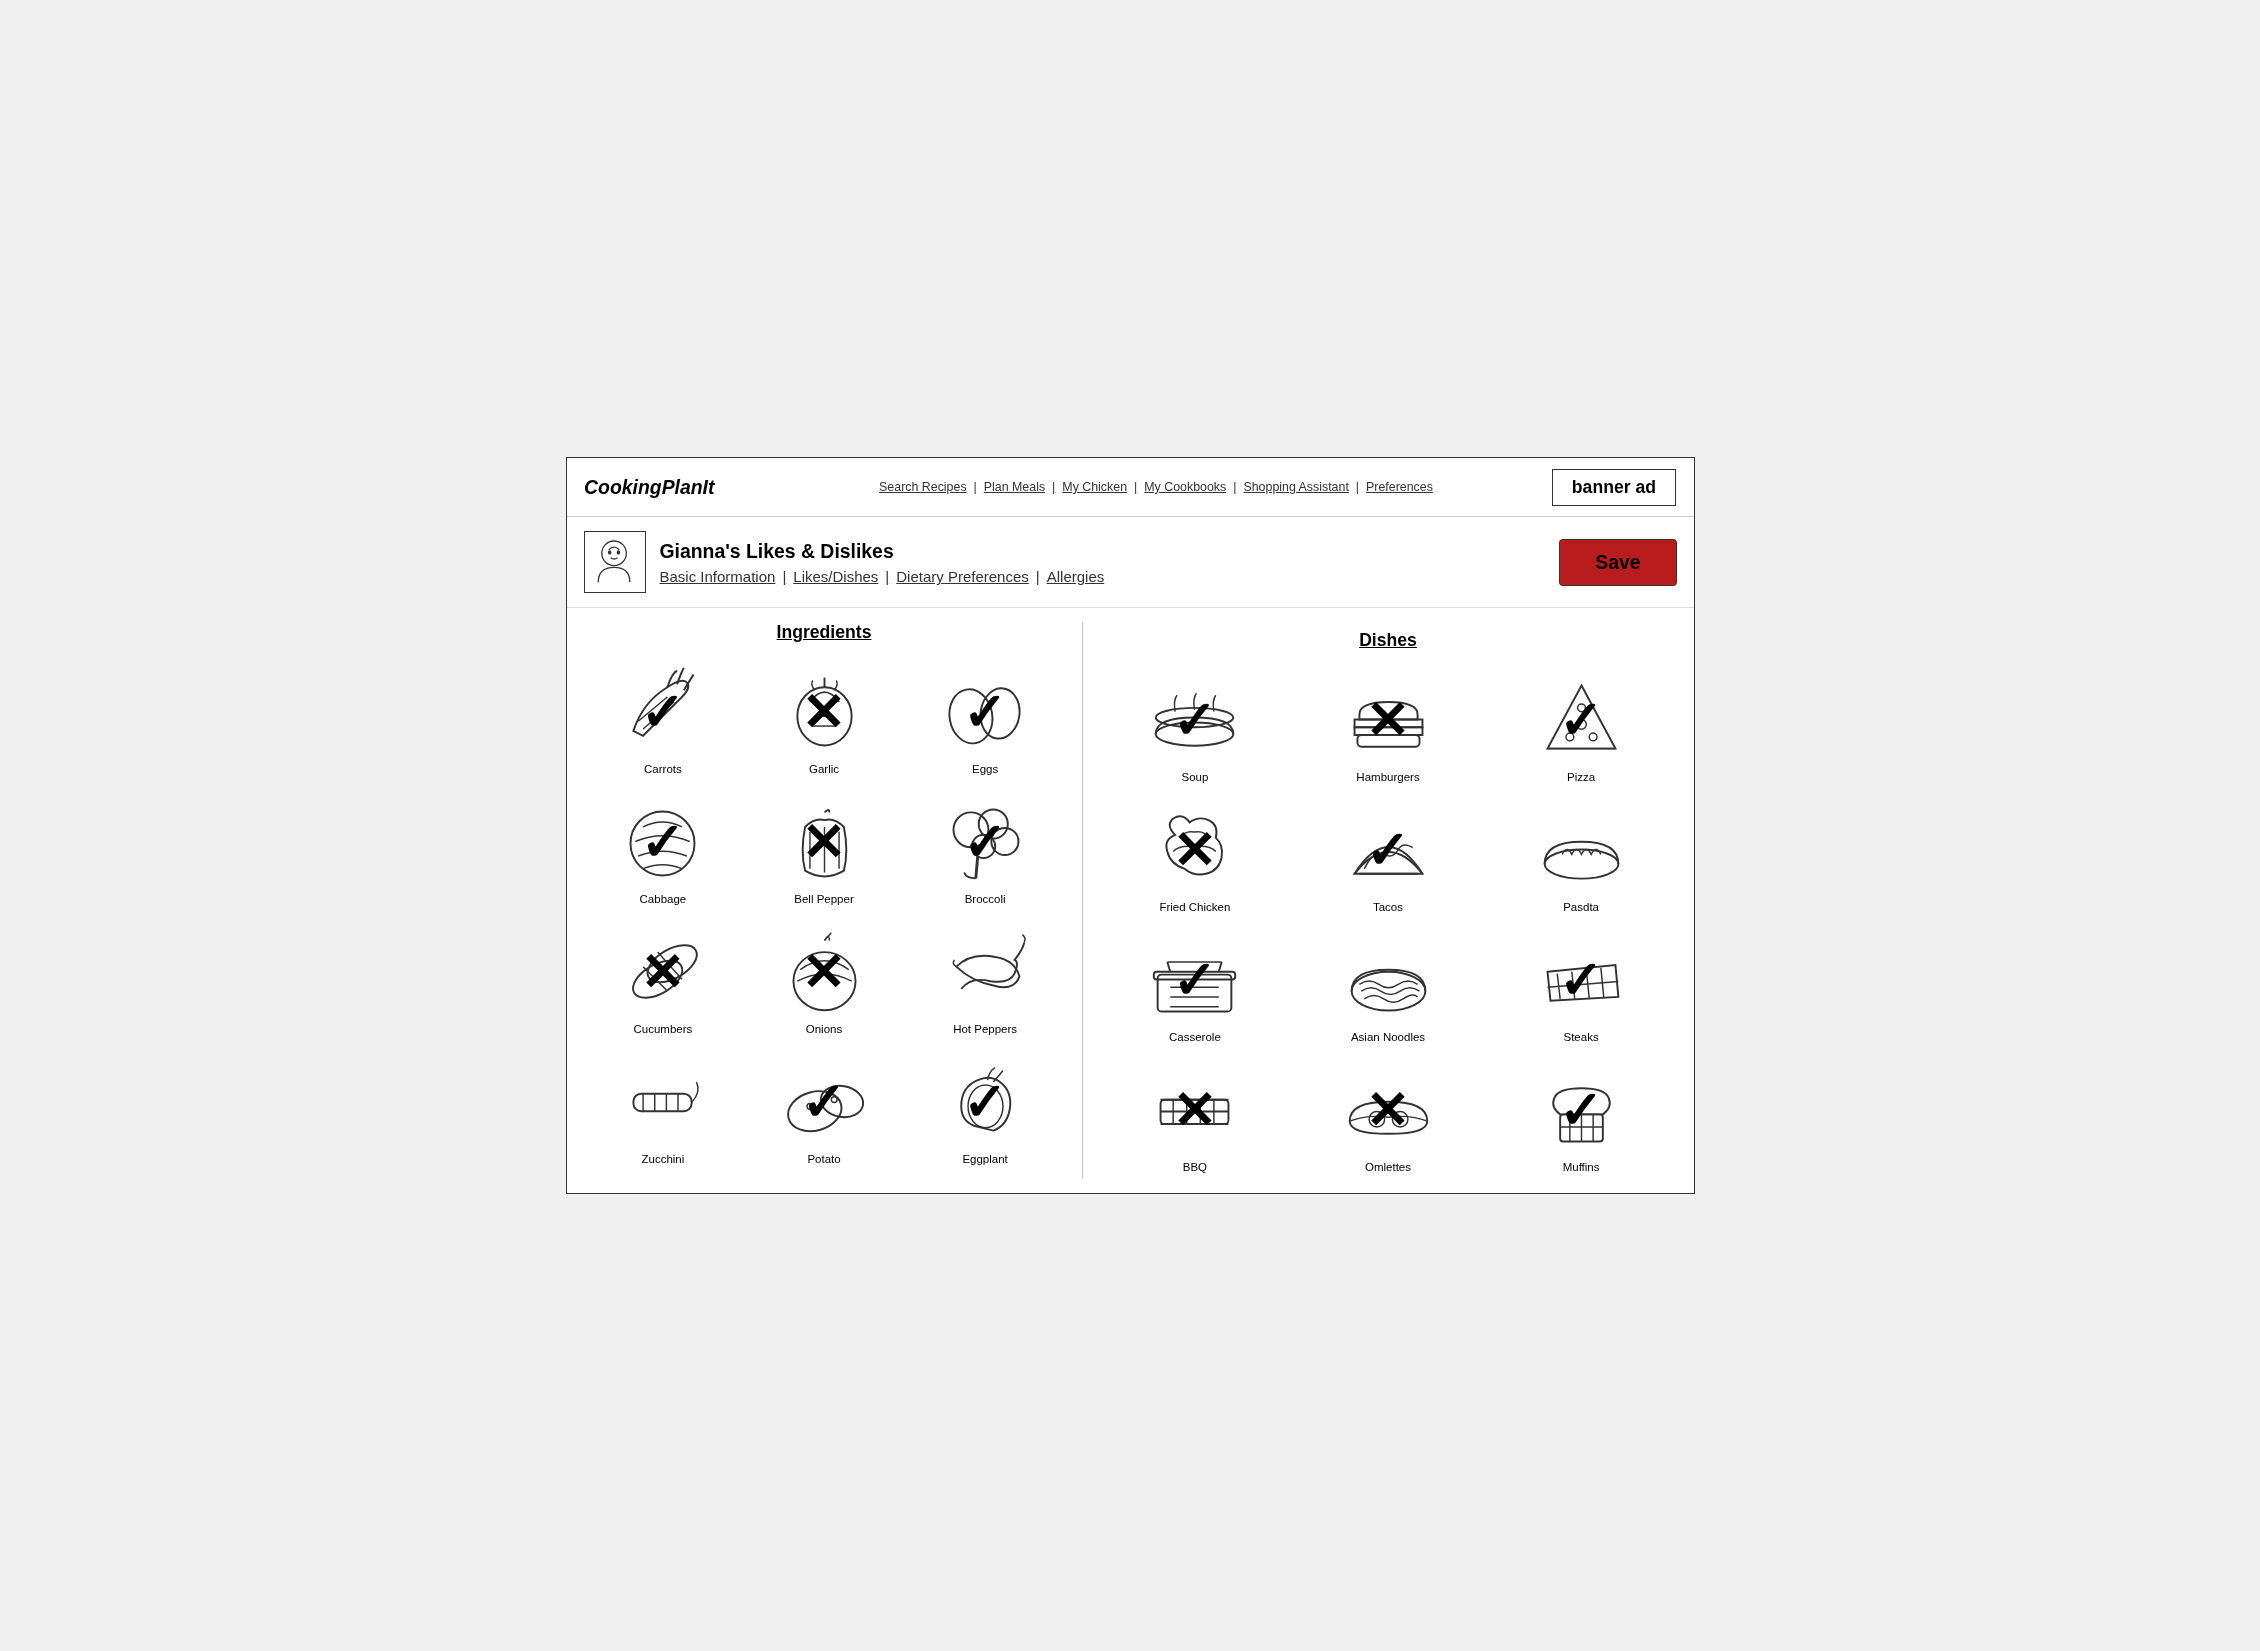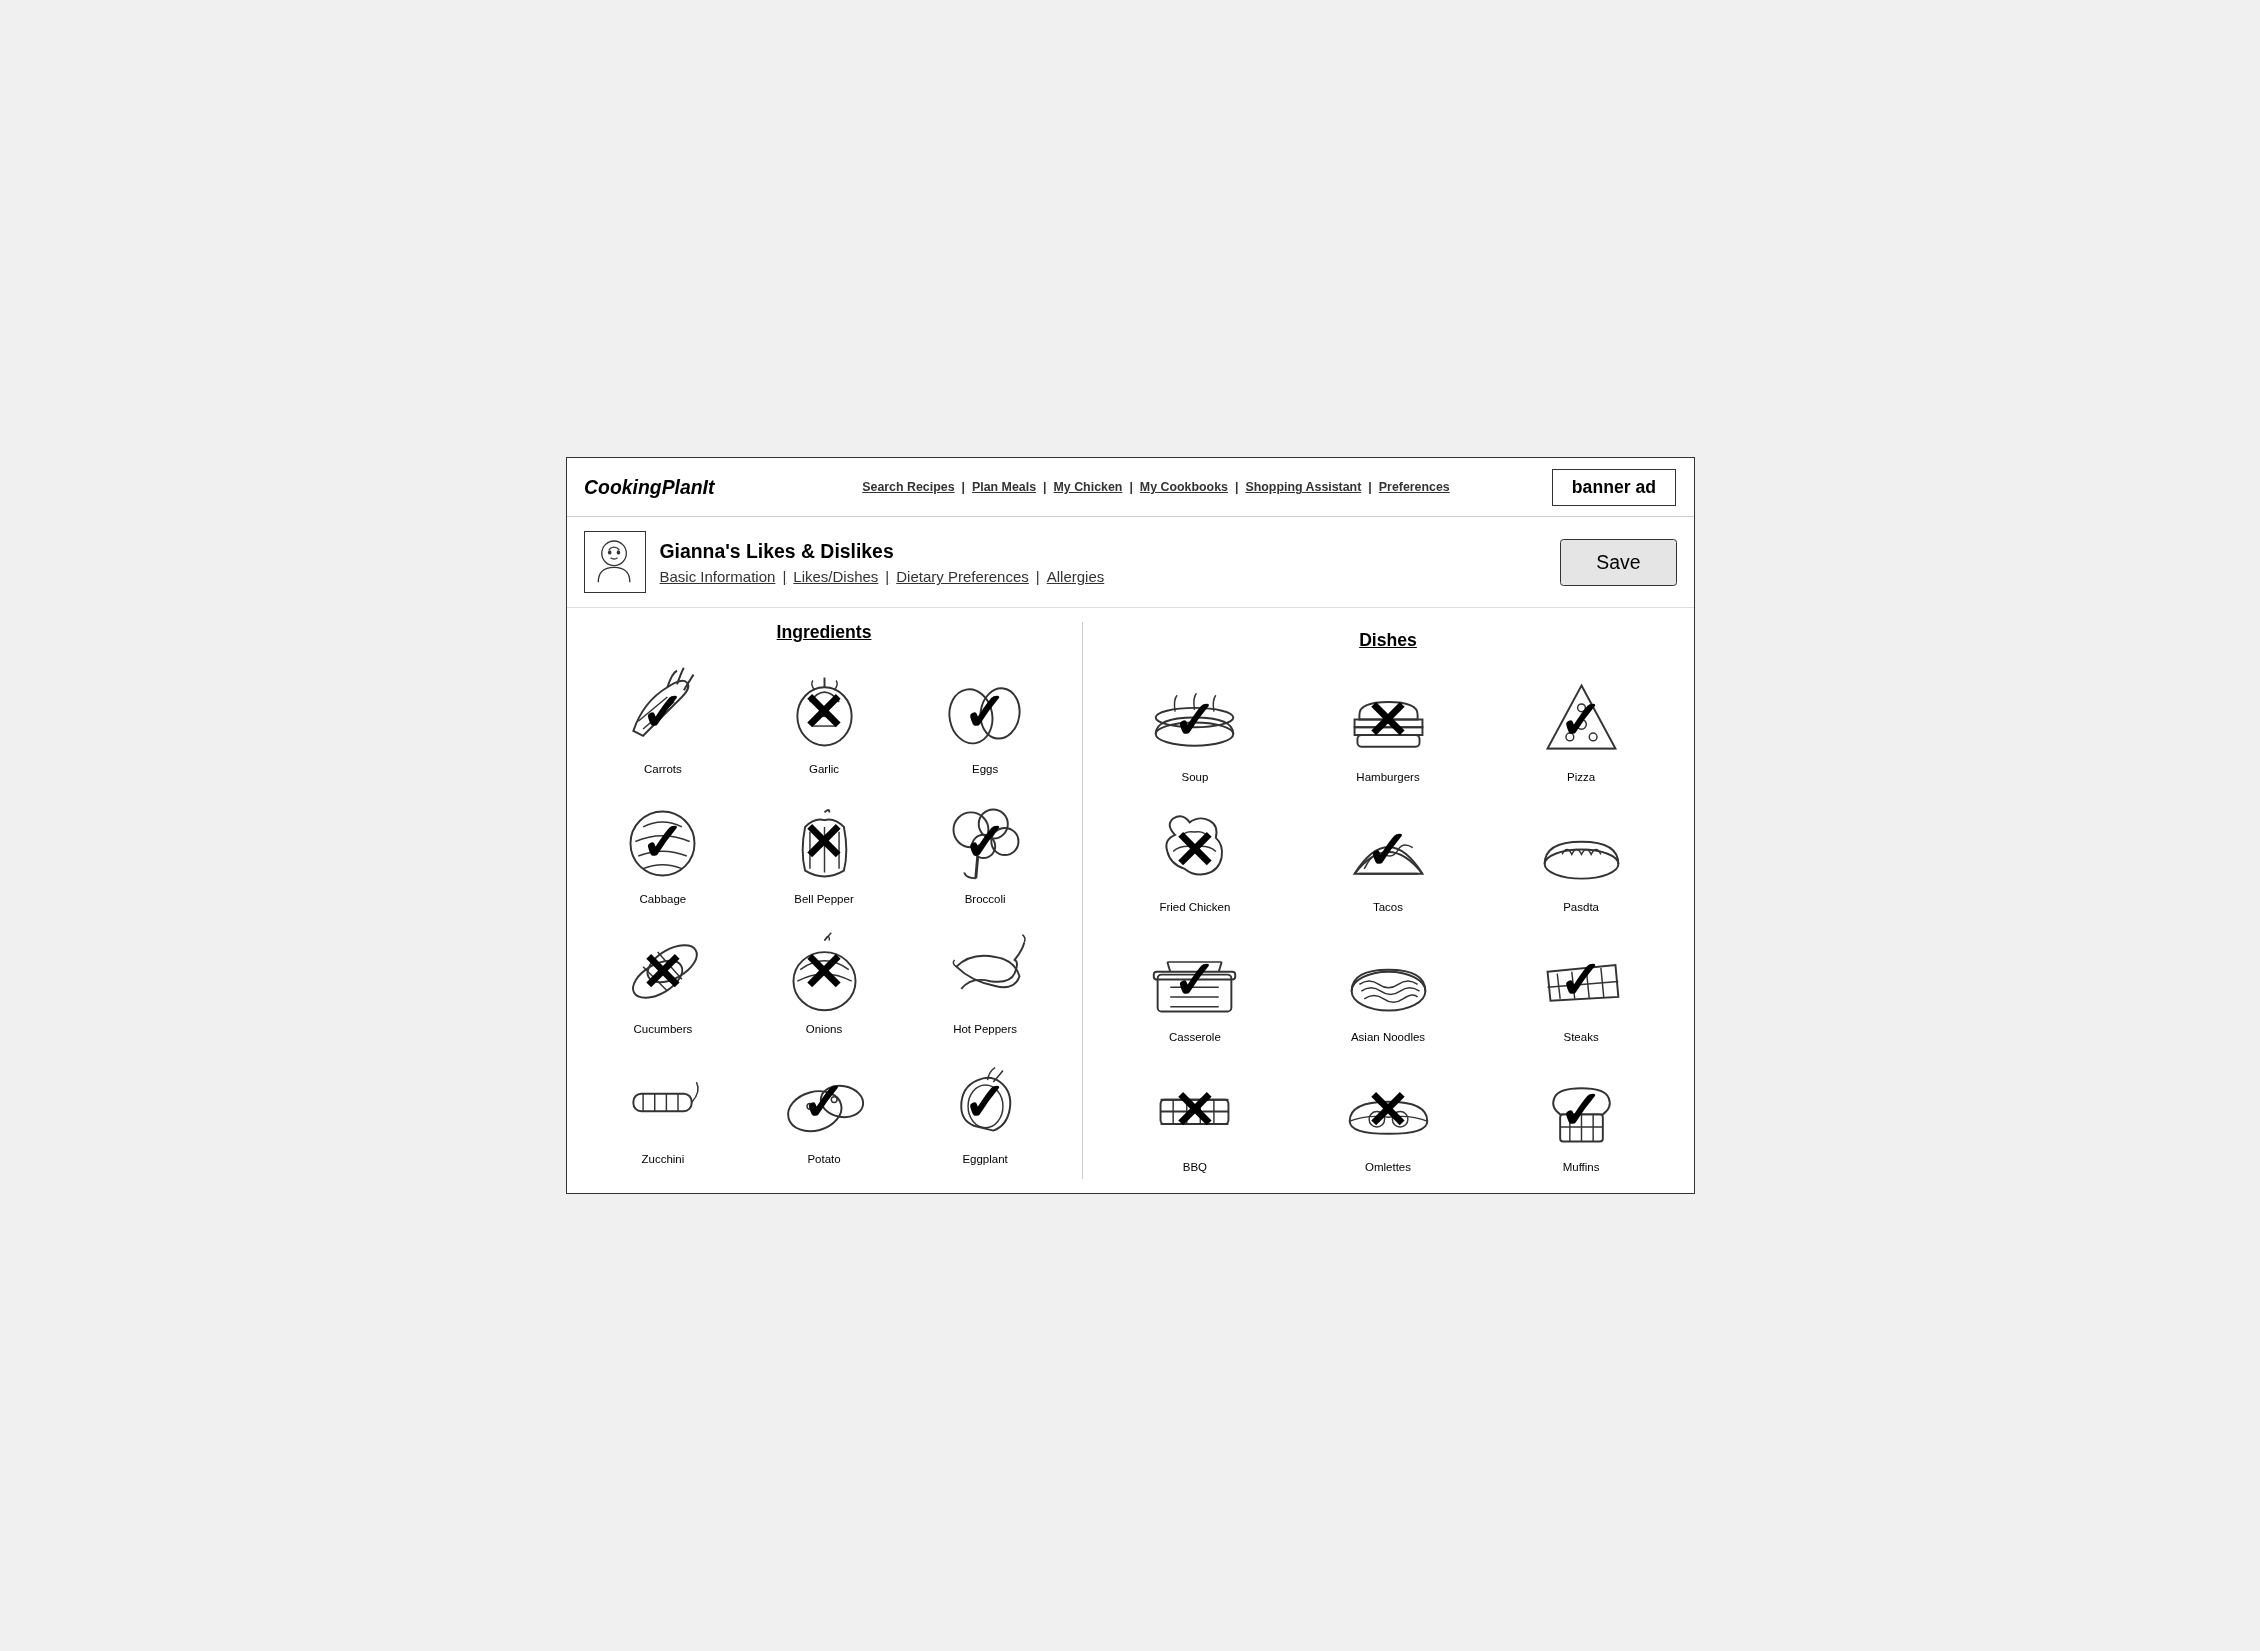--- a/index.html
+++ b/index.html
@@ -33,21 +33,21 @@
       font-style: italic;
     }
     .nav-links {
       display: flex;
       align-items: center;
       gap: 7px;
       font-size: 12.4px;
       flex: 1;
       justify-content: center;
     }
-    .nav-links span { color: #333; cursor: pointer; text-decoration: underline; font-weight: bold; }
+    .nav-links span { color: #333; cursor: pointer; text-decoration: underline; }
     .nav-sep { color: #999; }
     .nav-banner {
       border: 1.8px solid #333;
       padding: 7px 17.6px;
       font-size: 17.6px;
       font-weight: bold;
       min-width: 124px;
       text-align: center;
     }
     
@@ -78,23 +78,23 @@
       display: flex;
       gap: 7px;
       font-size: 15px;
     }
     .header-tabs span { text-decoration: underline; cursor: pointer; color: #333; }
     .tab-sep { color: #999; }
     .save-btn {
       border: 1.8px solid #333;
       padding: 10.6px 35px;
       font-size: 19.4px;
-      font-weight: normal;
+      font-weight: bold;
       cursor: pointer;
-      background: #e5e5e5;
+      background: #b91c1c;
       border-radius: 3.5px;
     }
     
     .main-content {
       display: flex;
       padding: 14px 0;
     }
     .col-ingredients {
       flex: 1;
       padding: 0 17.6px;

